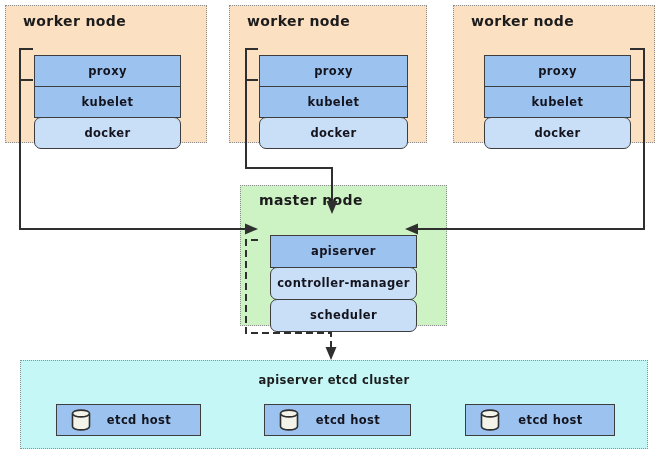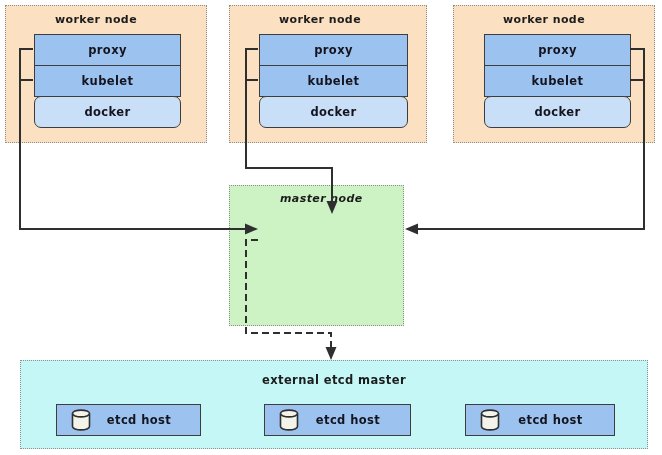--- a/index.html
+++ b/index.html
@@ -6,26 +6,26 @@
   .canvas{
     position:relative;width:662px;height:455px;background:#ffffff;overflow:hidden;
     font-family:"DejaVu Sans","Liberation Sans",sans-serif;
     color:#1c1c1c;
   }
   .node{position:absolute;border:1px dotted #8f8f8f;box-sizing:border-box;}
   .node.worker{background:#FBE0C2;}
   .node.master{background:#CDF3C5;}
   .node.etcd{background:#C5F7F7;}
   .node-title{
-    position:absolute;font-size:11px;font-weight:bold;letter-spacing:.4px;color:#1c1c1c;white-space:nowrap;margin-left:32px;
+    position:absolute;font-size:14px;font-weight:bold;letter-spacing:.4px;color:#1c1c1c;white-space:nowrap;
   }
   .stack{position:absolute;}
   .comp{
     box-sizing:border-box;height:33px;line-height:31px;border:1px solid #3d3d3d;
-    text-align:center;font-size:11.5px;font-weight:bold;letter-spacing:.4px;color:#14141e;
+    text-align:center;font-size:11.5px;font-weight:bold;letter-spacing:.4px;color:#14141e;margin-top:21px;
   }
   .comp + .comp{margin-top:-1px;text-align:center;}
   .comp.primary{background:#9CC3F0;}
   .comp.secondary{background:#C9DFF7;border-radius:7px;}
   .host{
     position:absolute;box-sizing:border-box;height:32px;border:1px solid #3d3d3d;background:#9CC3F0;
     display:flex;align-items:center;padding-left:13px;
   }
   .host .hlabel{
     flex:1;text-align:center;font-size:11.5px;font-weight:bold;letter-spacing:.4px;color:#14141e;
@@ -62,26 +62,31 @@
 
   <div class="node worker" style="left:453px;top:5px;width:202px;height:138px;">
     <div class="node-title" style="left:17px;top:7px;">worker node</div>
     <div class="stack" style="left:30px;top:28px;width:147px;">
       <div class="comp primary" style="height:32px;line-height:30px;">proxy</div>
       <div class="comp primary" style="height:32px;line-height:30px;">kubelet</div>
       <div class="comp secondary" style="height:32px;line-height:30px;">docker</div>
     </div>
   </div>
 
-  <div class="node master" style="left:229px;top:185px;width:175px;height:141px;font-style:italic;">
+  <div class="node master" style="left:240px;top:185px;width:207px;height:141px;">
     <div class="node-title" style="left:18px;top:6px;">master node</div>
+    <div class="stack" style="left:29px;top:28px;width:147px;">
+      <div class="comp primary">apiserver</div>
+      <div class="comp secondary">controller-manager</div>
+      <div class="comp secondary">scheduler</div>
+    </div>
   </div>
 
   <div class="node etcd" style="left:20px;top:360px;width:628px;height:89px;">
-    <div class="etcd-title" style="top:12px;">external etcd master</div>
+    <div class="etcd-title" style="top:12px;">apiserver etcd cluster</div>
 
     <div class="host" style="left:35px;top:43px;width:145px;">
       <svg class="dbicon" width="22" height="24" viewBox="0 0 22 24">
         <path d="M2.5 5.5 L2.5 18.5 A 8.5 3.4 0 0 0 19.5 18.5 L19.5 5.5" fill="#f3f3ea" stroke="#2f2f2f" stroke-width="1.6"></path>
         <ellipse cx="11" cy="5.5" rx="8.5" ry="3.4" fill="#f3f3ea" stroke="#2f2f2f" stroke-width="1.6"></ellipse>
       </svg>
       <span class="hlabel">etcd host</span>
     </div>
 
     <div class="host" style="left:243px;top:43px;width:147px;">

